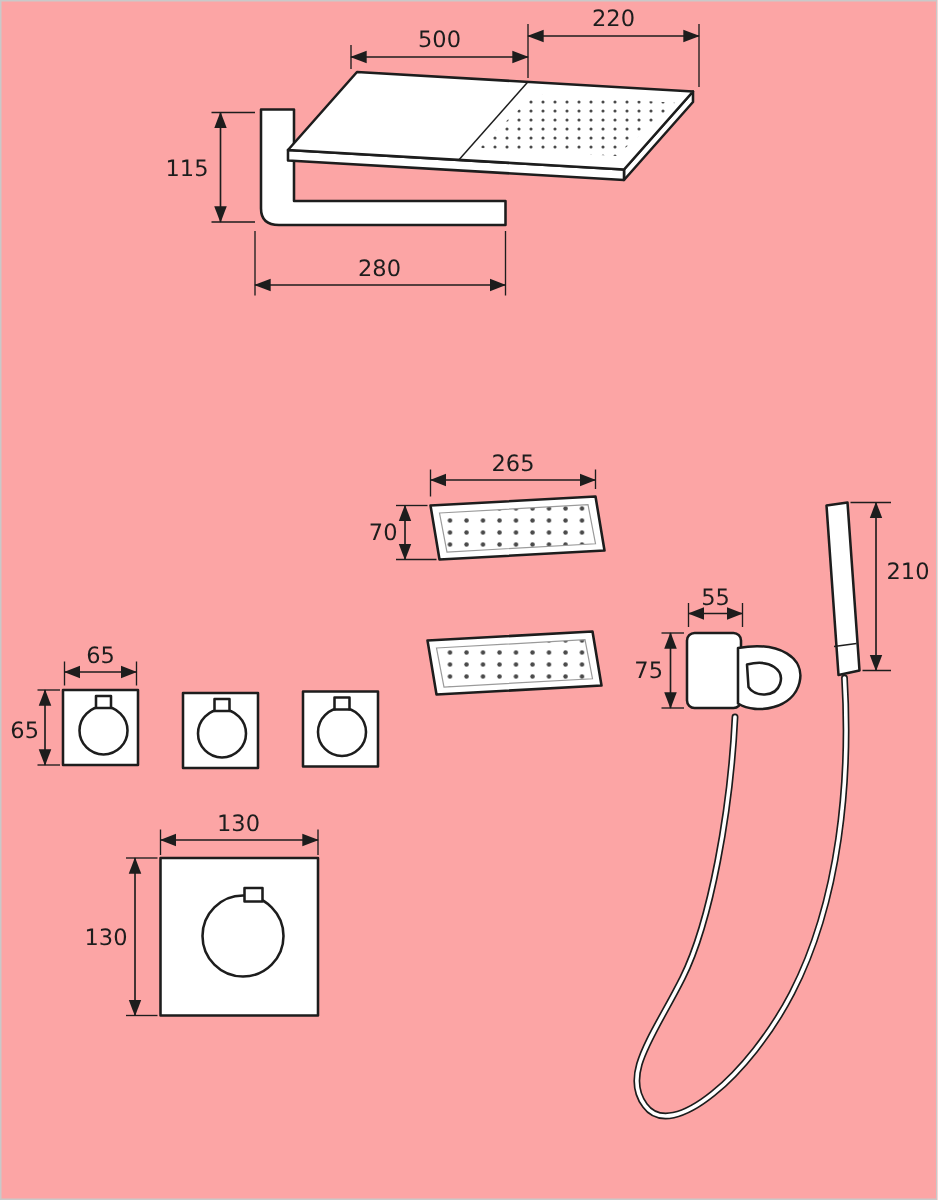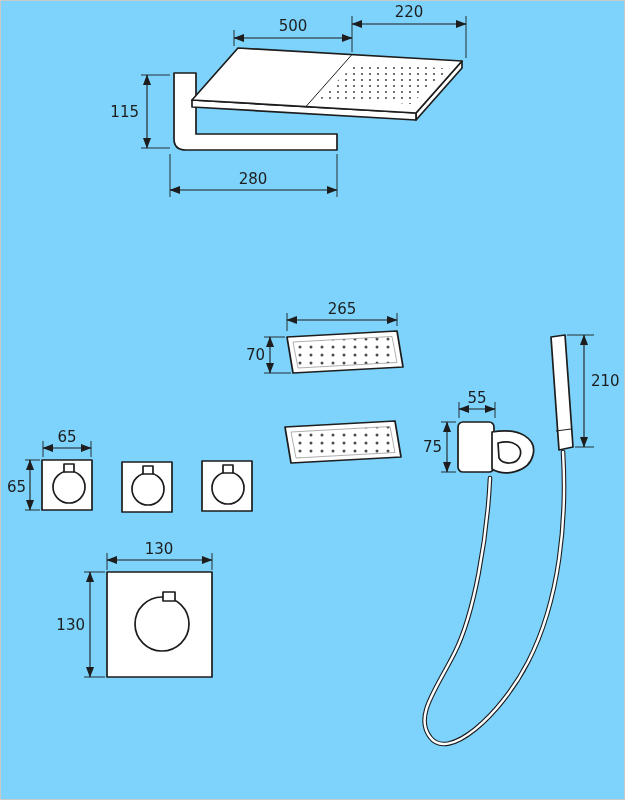--- a/index.html
+++ b/index.html
@@ -1,16 +1,16 @@
 <!DOCTYPE html>
 <html><head>
 <meta charset="utf-8">
 <style>
   html,body{margin:0;padding:0;background:#ffffff;}
-  #canvas{width:625px;height:800px;position:relative;background:#7dd3fc;overflow:hidden;}
+  #canvas{width:625px;height:800px;position:relative;background:#fca5a5;overflow:hidden;}
   svg{display:block;}
   .frame{fill:none;stroke:#c9c9c9;stroke-width:1;}
   .s{fill:#ffffff;stroke:#1d1d1d;stroke-width:1.7;stroke-linejoin:round;}
   .thin{fill:none;stroke:#1d1d1d;stroke-width:1;}
   .inner{stroke:#9a9a9a;stroke-width:0.8;}
   .ext{stroke:#1d1d1d;stroke-width:0.9;}
   .dim{stroke:#1d1d1d;stroke-width:1.1;}
   .hose-outer{fill:none;stroke:#1d1d1d;stroke-width:4.6;stroke-linecap:round;}
   .hose-inner{fill:none;stroke:#ffffff;stroke-width:2.4;stroke-linecap:round;}
   text{font-family:"DejaVu Sans","Liberation Sans",sans-serif;font-size:15px;fill:#1d1d1d;}

